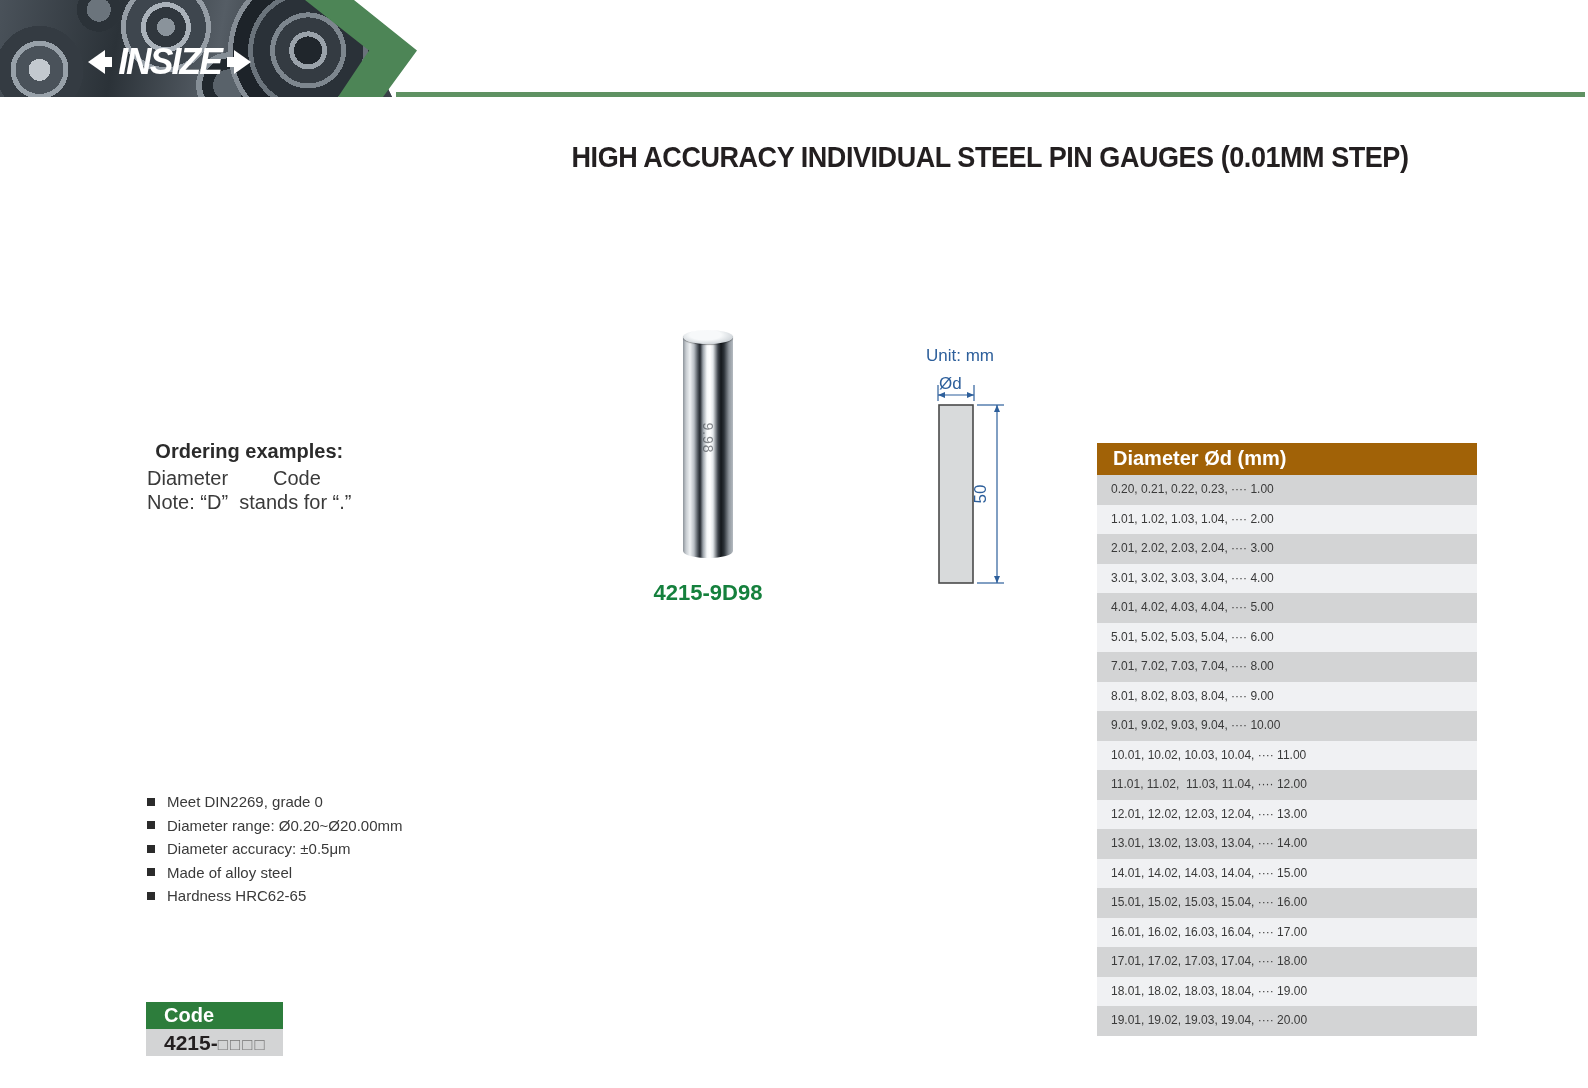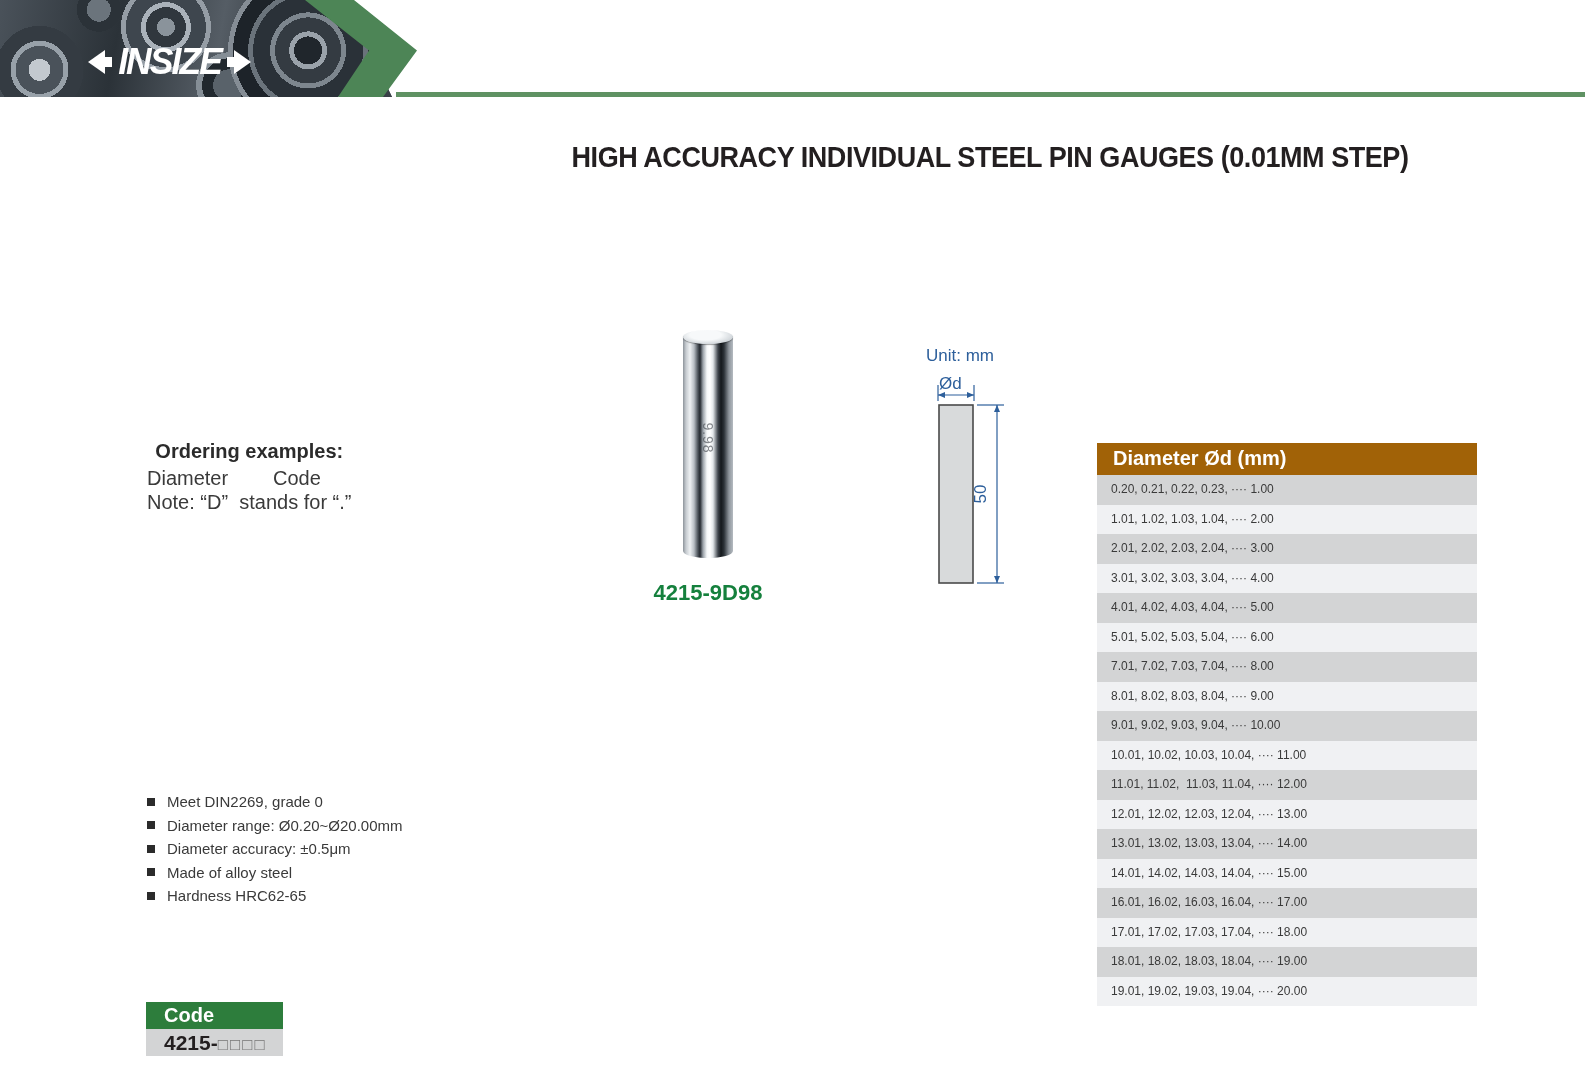--- a/index.html
+++ b/index.html
@@ -188,18 +188,19 @@
       <div class="dt-row">4.01, 4.02, 4.03, 4.04, ···· 5.00</div>
       <div class="dt-row">5.01, 5.02, 5.03, 5.04, ···· 6.00</div>
       <div class="dt-row">7.01, 7.02, 7.03, 7.04, ···· 8.00</div>
       <div class="dt-row">8.01, 8.02, 8.03, 8.04, ···· 9.00</div>
       <div class="dt-row">9.01, 9.02, 9.03, 9.04, ···· 10.00</div>
       <div class="dt-row">10.01, 10.02, 10.03, 10.04, ···· 11.00</div>
       <div class="dt-row">11.01, 11.02,  11.03, 11.04, ···· 12.00</div>
       <div class="dt-row">12.01, 12.02, 12.03, 12.04, ···· 13.00</div>
       <div class="dt-row">13.01, 13.02, 13.03, 13.04, ···· 14.00</div>
       <div class="dt-row">14.01, 14.02, 14.03, 14.04, ···· 15.00</div>
+      <div class="dt-row">15.01, 15.02, 15.03, 15.04, ···· 16.00</div>
       <div class="dt-row">16.01, 16.02, 16.03, 16.04, ···· 17.00</div>
       <div class="dt-row">17.01, 17.02, 17.03, 17.04, ···· 18.00</div>
       <div class="dt-row">18.01, 18.02, 18.03, 18.04, ···· 19.00</div>
       <div class="dt-row">19.01, 19.02, 19.03, 19.04, ···· 20.00</div>
     </div>
 </div>
 
 </body></html>

